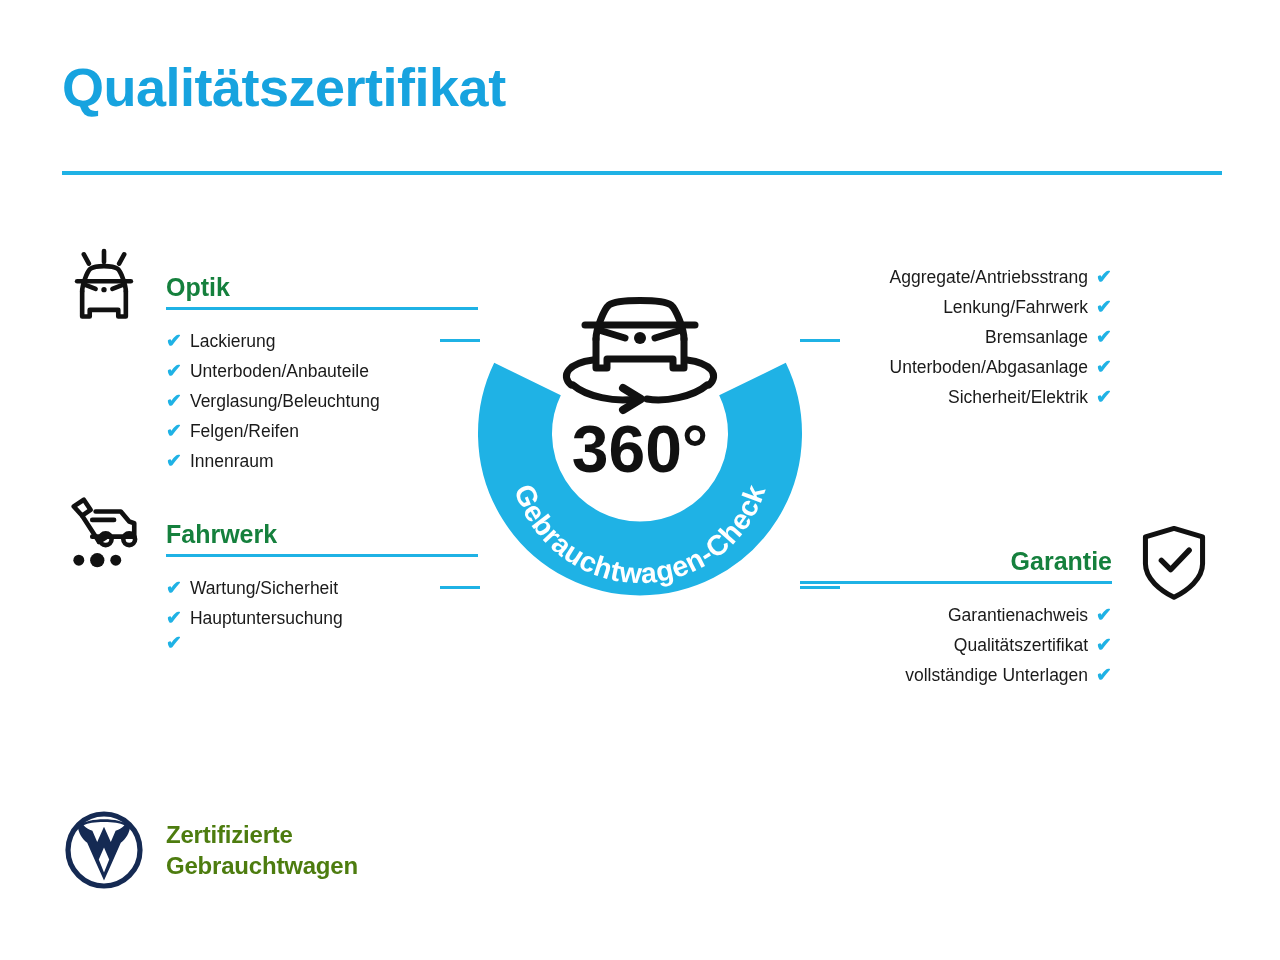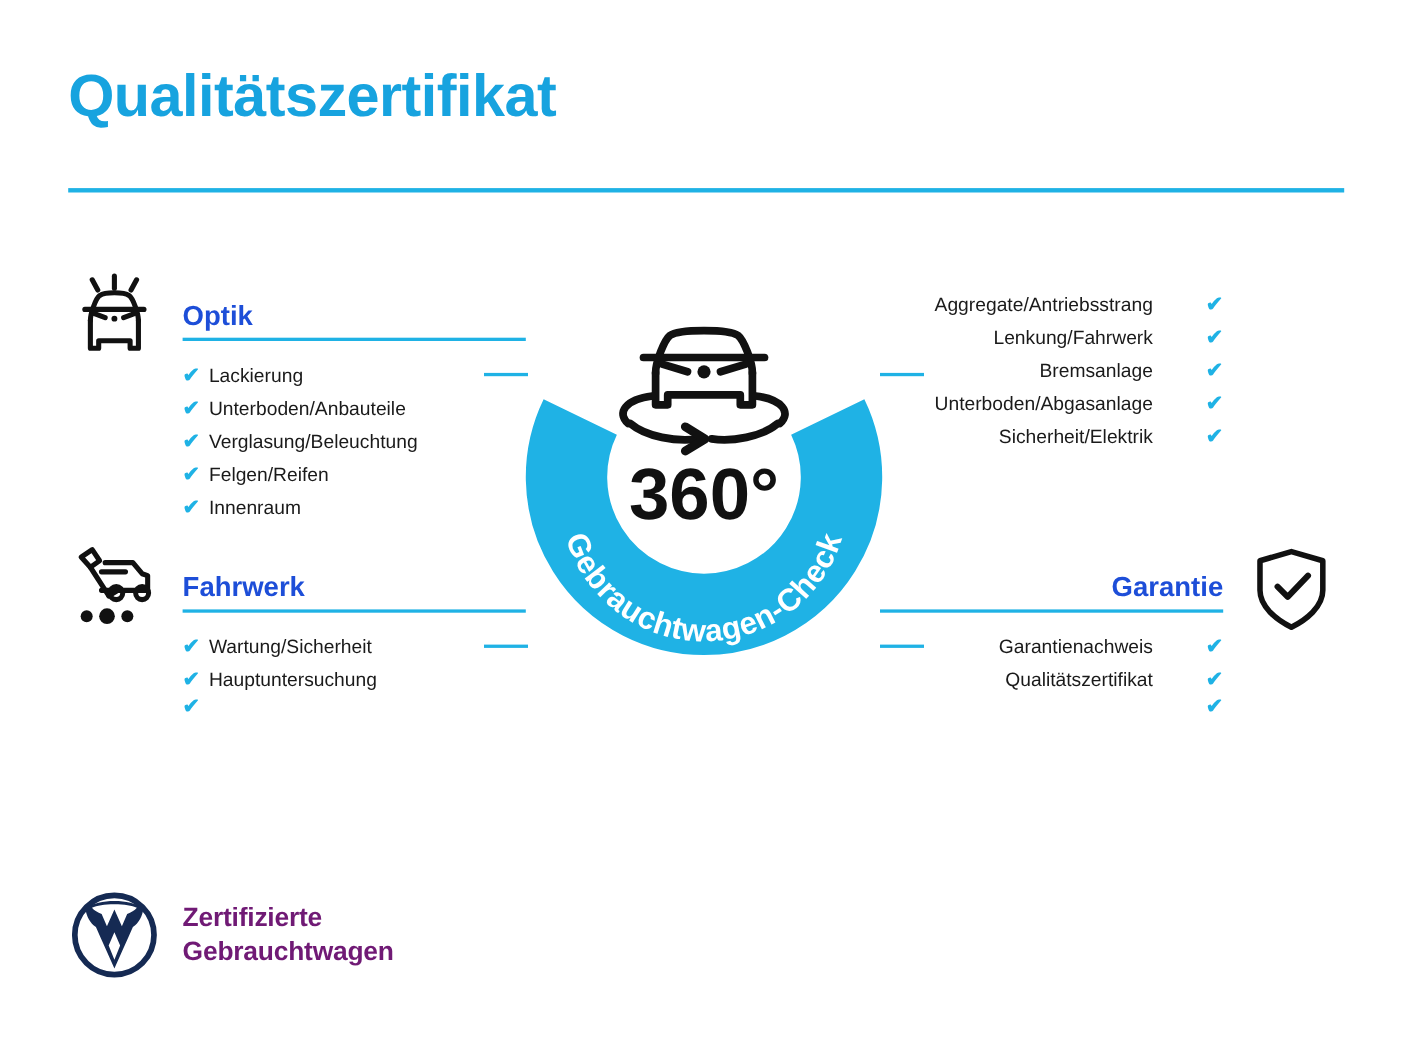--- a/index.html
+++ b/index.html
@@ -39,30 +39,30 @@
   
   .section {
     position: absolute;
   }
   .section.left  { left: 62px;  width: 416px; }
   .section.right { left: 800px; width: 416px; }
 
   .sec-optik   { top: 258px; }
   .sec-wartung { top: 505px; }
   .sec-technik { top: 258px; }
-  .sec-garantie{ top: 505px; }
+  .sec-garantie{ top: 532px; }
 
   .sec-head {
     position: relative;
     height: 64px;
   }
   .sec-title {
     font-size: 25px;
     font-weight: bold;
-    color: #1d4ed8;
+    color: #15803d;
     line-height: 1;
     position: absolute;
     bottom: 22px;
   }
   .left .sec-title  { left: 104px; }
   .right .sec-title { right: 104px; }
   .sec-rule {
     position: absolute;
     bottom: 12px;
     height: 3px;
@@ -92,21 +92,21 @@
   }
   .check-list li {
     display: flex;
     align-items: baseline;
     font-size: 17.5px;
     line-height: 30px;
     color: #1a1a1a;
     white-space: nowrap;
   }
   .left .check-list li  { justify-content: flex-start; padding-left: 104px; }
-  .right .check-list li { justify-content: flex-end;   padding-right: 104px; gap: 40px; }
+  .right .check-list li { justify-content: flex-end;   padding-right: 104px; }
 
   .tick {
     color: #1fb2e5;
     font-size: 19px;
     font-weight: bold;
     line-height: 1;
   }
   .left .tick  { margin-right: 8px; }
   .right .tick { margin-left: 8px; }
 
@@ -139,21 +139,21 @@
     top: 810px;
     display: flex;
     align-items: center;
   }
   .vw-logo { width: 80px; height: 80px; }
   .vw-logo svg { display: block; width: 100%; height: 100%; }
   .footer-text {
     margin-left: 22px;
     font-size: 24px;
     font-weight: bold;
-    color: #701a75;
+    color: #4d7c0f;
     line-height: 1.3;
     letter-spacing: -0.2px;
   }
 </style>
 </head>
 <body>
 
 <div class="page-title">Qualitätszertifikat</div>
 <div class="header-rule"></div>
 
@@ -285,20 +285,21 @@
   <ul class="check-list">
     <li>
         <span>Garantienachweis</span>
         <span class="tick">✔</span>
       </li>
     <li>
         <span>Qualitätszertifikat</span>
         <span class="tick">✔</span>
       </li>
     <li>
+        <span>vollständige Unterlagen</span>
         <span class="tick">✔</span>
       </li>
   </ul>
 </div>
 
 <div class="badge">
   <svg viewBox="0 0 350 375">
     <defs>
       <path id="arcPath" d="M 44 205 A 131 131 0 0 0 306 205"></path>
     </defs>

